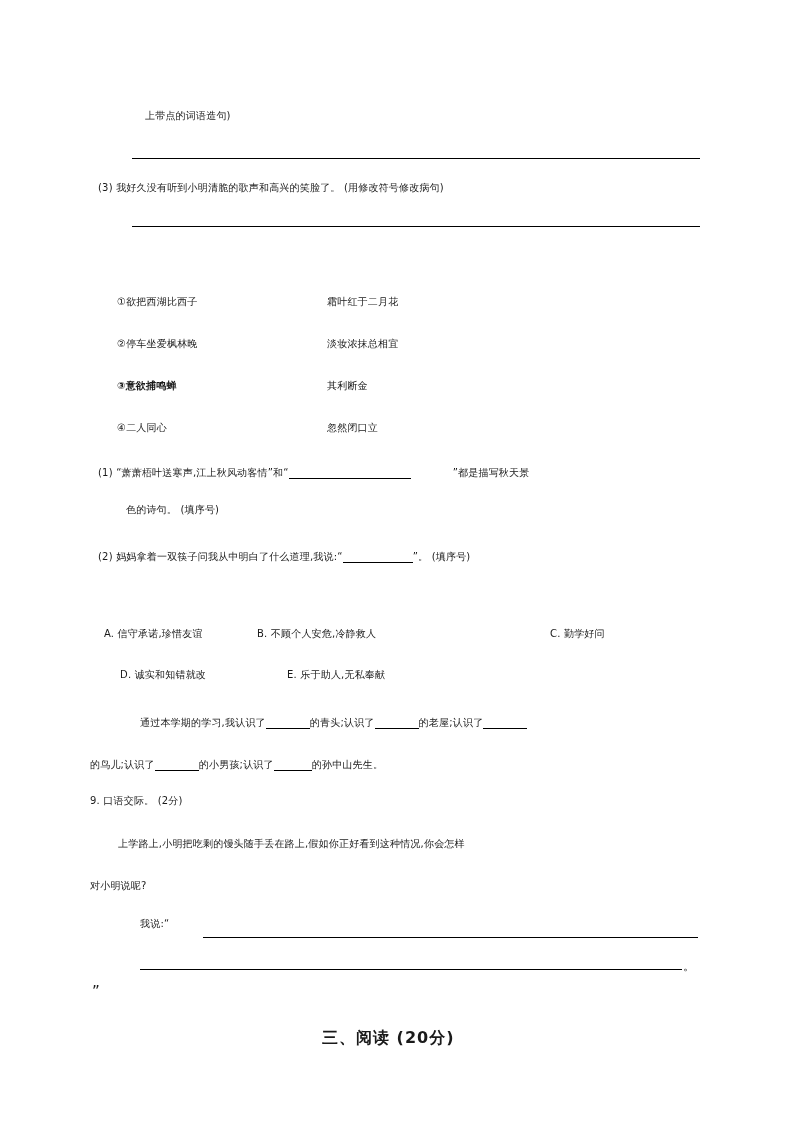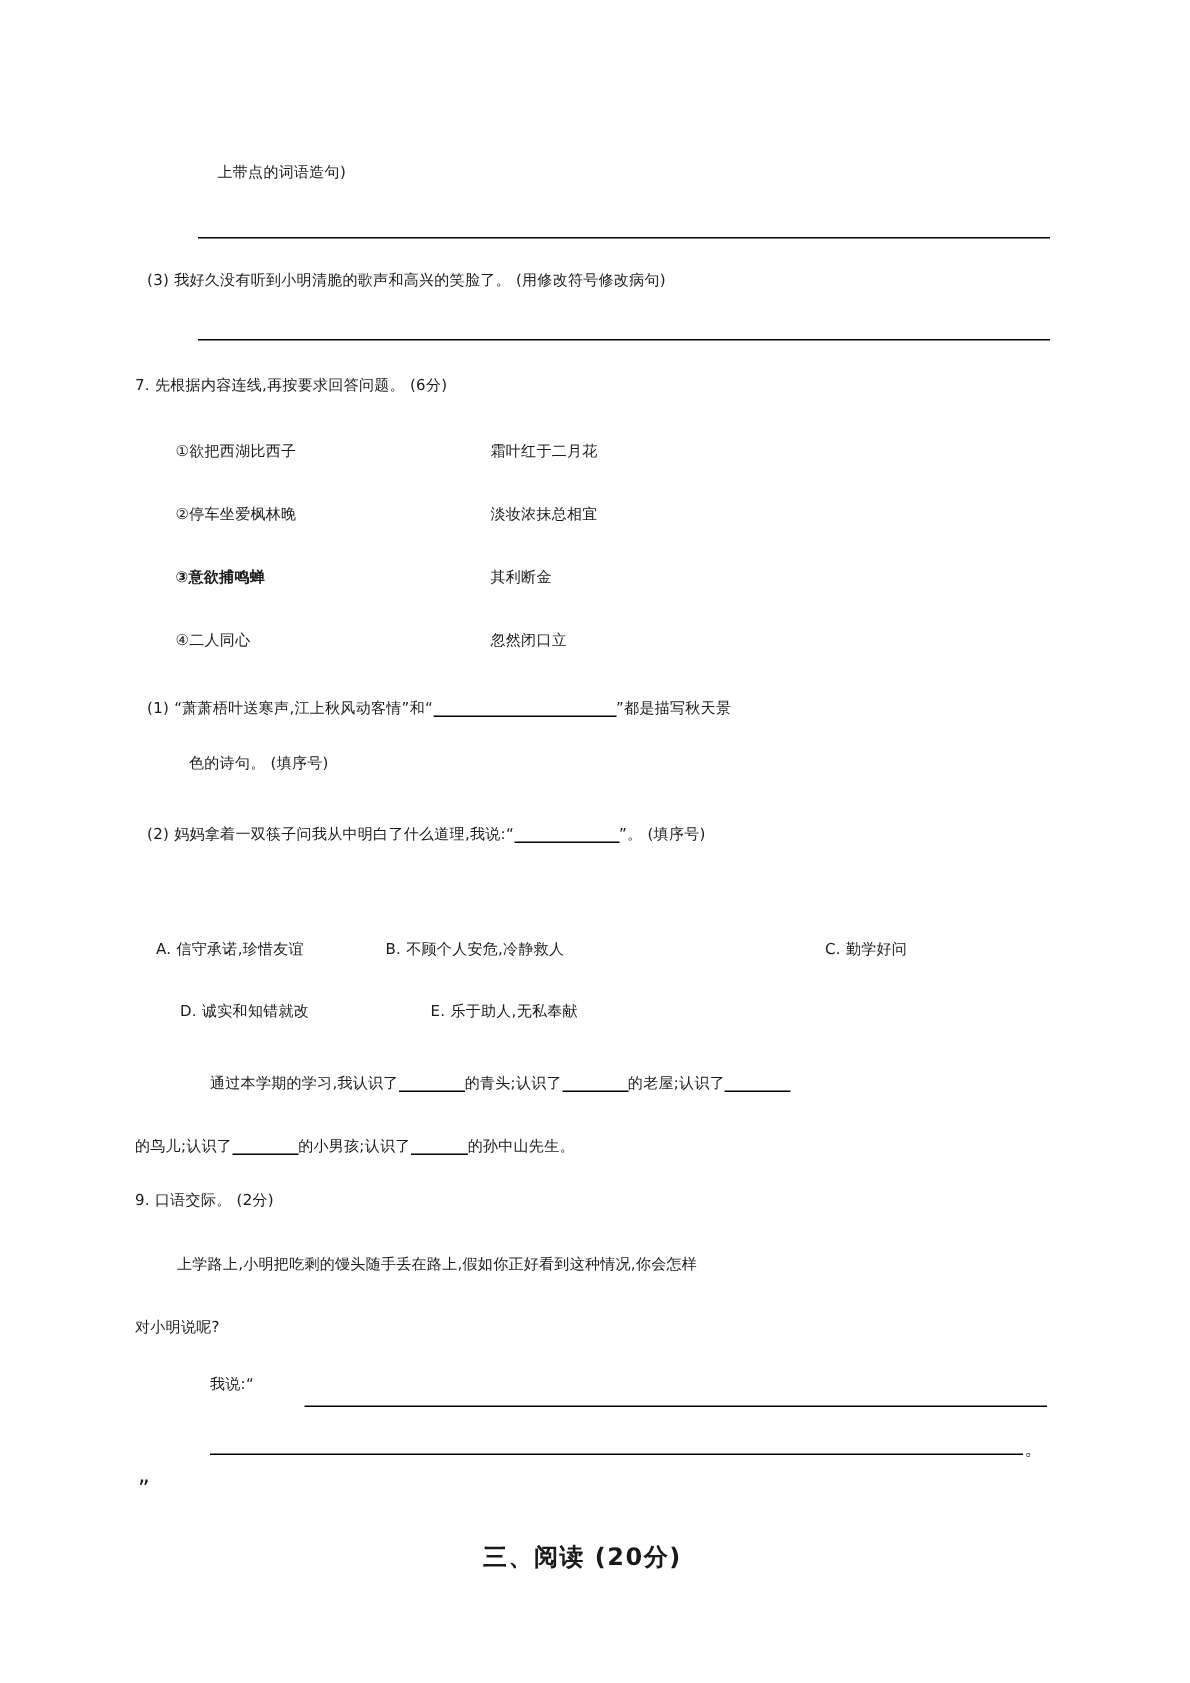--- a/index.html
+++ b/index.html
@@ -74,34 +74,33 @@
 <div class="page">
 
   <div class="tb cn" style="left:145px; top:110px;">上带点的词语造句)</div>
 
   <div class="rule" style="left:132px; top:158px; width:568px;"></div>
 
   <div class="tb cn" style="left:98px; top:182px;">(3) 我好久没有听到小明清脆的歌声和高兴的笑脸了。 (用修改符号修改病句)</div>
 
   <div class="rule" style="left:132px; top:226px; width:568px;"></div>
 
-  <div class="tb cn" style="left:90px; top:252px;">7. 先根据内容连线,再按要求回答问题。 (6分)</div>
 
   <div class="tb cn" style="left:117px; top:296px;">①欲把西湖比西子</div>
   <div class="tb cn" style="left:117px; top:338px;">②停车坐爱枫林晚</div>
   <div class="tb cn" style="left:117px; top:380px;font-weight:bold;">③意欲捕鸣蝉</div>
   <div class="tb cn" style="left:117px; top:422px;">④二人同心</div>
 
   <div class="tb cn" style="left:327px; top:296px;">霜叶红于二月花</div>
   <div class="tb cn" style="left:327px; top:338px;">淡妆浓抹总相宜</div>
   <div class="tb cn" style="left:327px; top:380px;">其利断金</div>
   <div class="tb cn" style="left:327px; top:422px;">忽然闭口立</div>
 
   <div class="q-row" style="left:98px; top:462px;">
-    <span class="tb cn" style="position:static;">(1) “萧萧梧叶送寒声,江上秋风动客情”和“</span><span class="blank b-long"></span><span class="tb cn" style="position:static;">”都是描写秋天景</span>
+    <span class="tb cn" style="position:static;">(1) “萧萧梧叶送寒声,江上秋风动客情”和“</span><span class="blank b-long"></span><span class="tb cn" style="position:static;margin-left:42px;">”都是描写秋天景</span>
   </div>
   <div class="tb cn" style="left:126px; top:504px;">色的诗句。 (填序号)</div>
 
   <div class="q-row" style="left:98px; top:546px;">
     <span class="tb cn" style="position:static;">(2) 妈妈拿着一双筷子问我从中明白了什么道理,我说:“</span><span class="blank b-mid"></span><span class="tb cn" style="position:static;">”。 (填序号)</span>
   </div>
 
 
   <div class="tb cn" style="left:104px; top:628px;">A. 信守承诺,珍惜友谊</div>
   <div class="tb cn" style="left:257px; top:628px;">B. 不顾个人安危,冷静救人</div>

